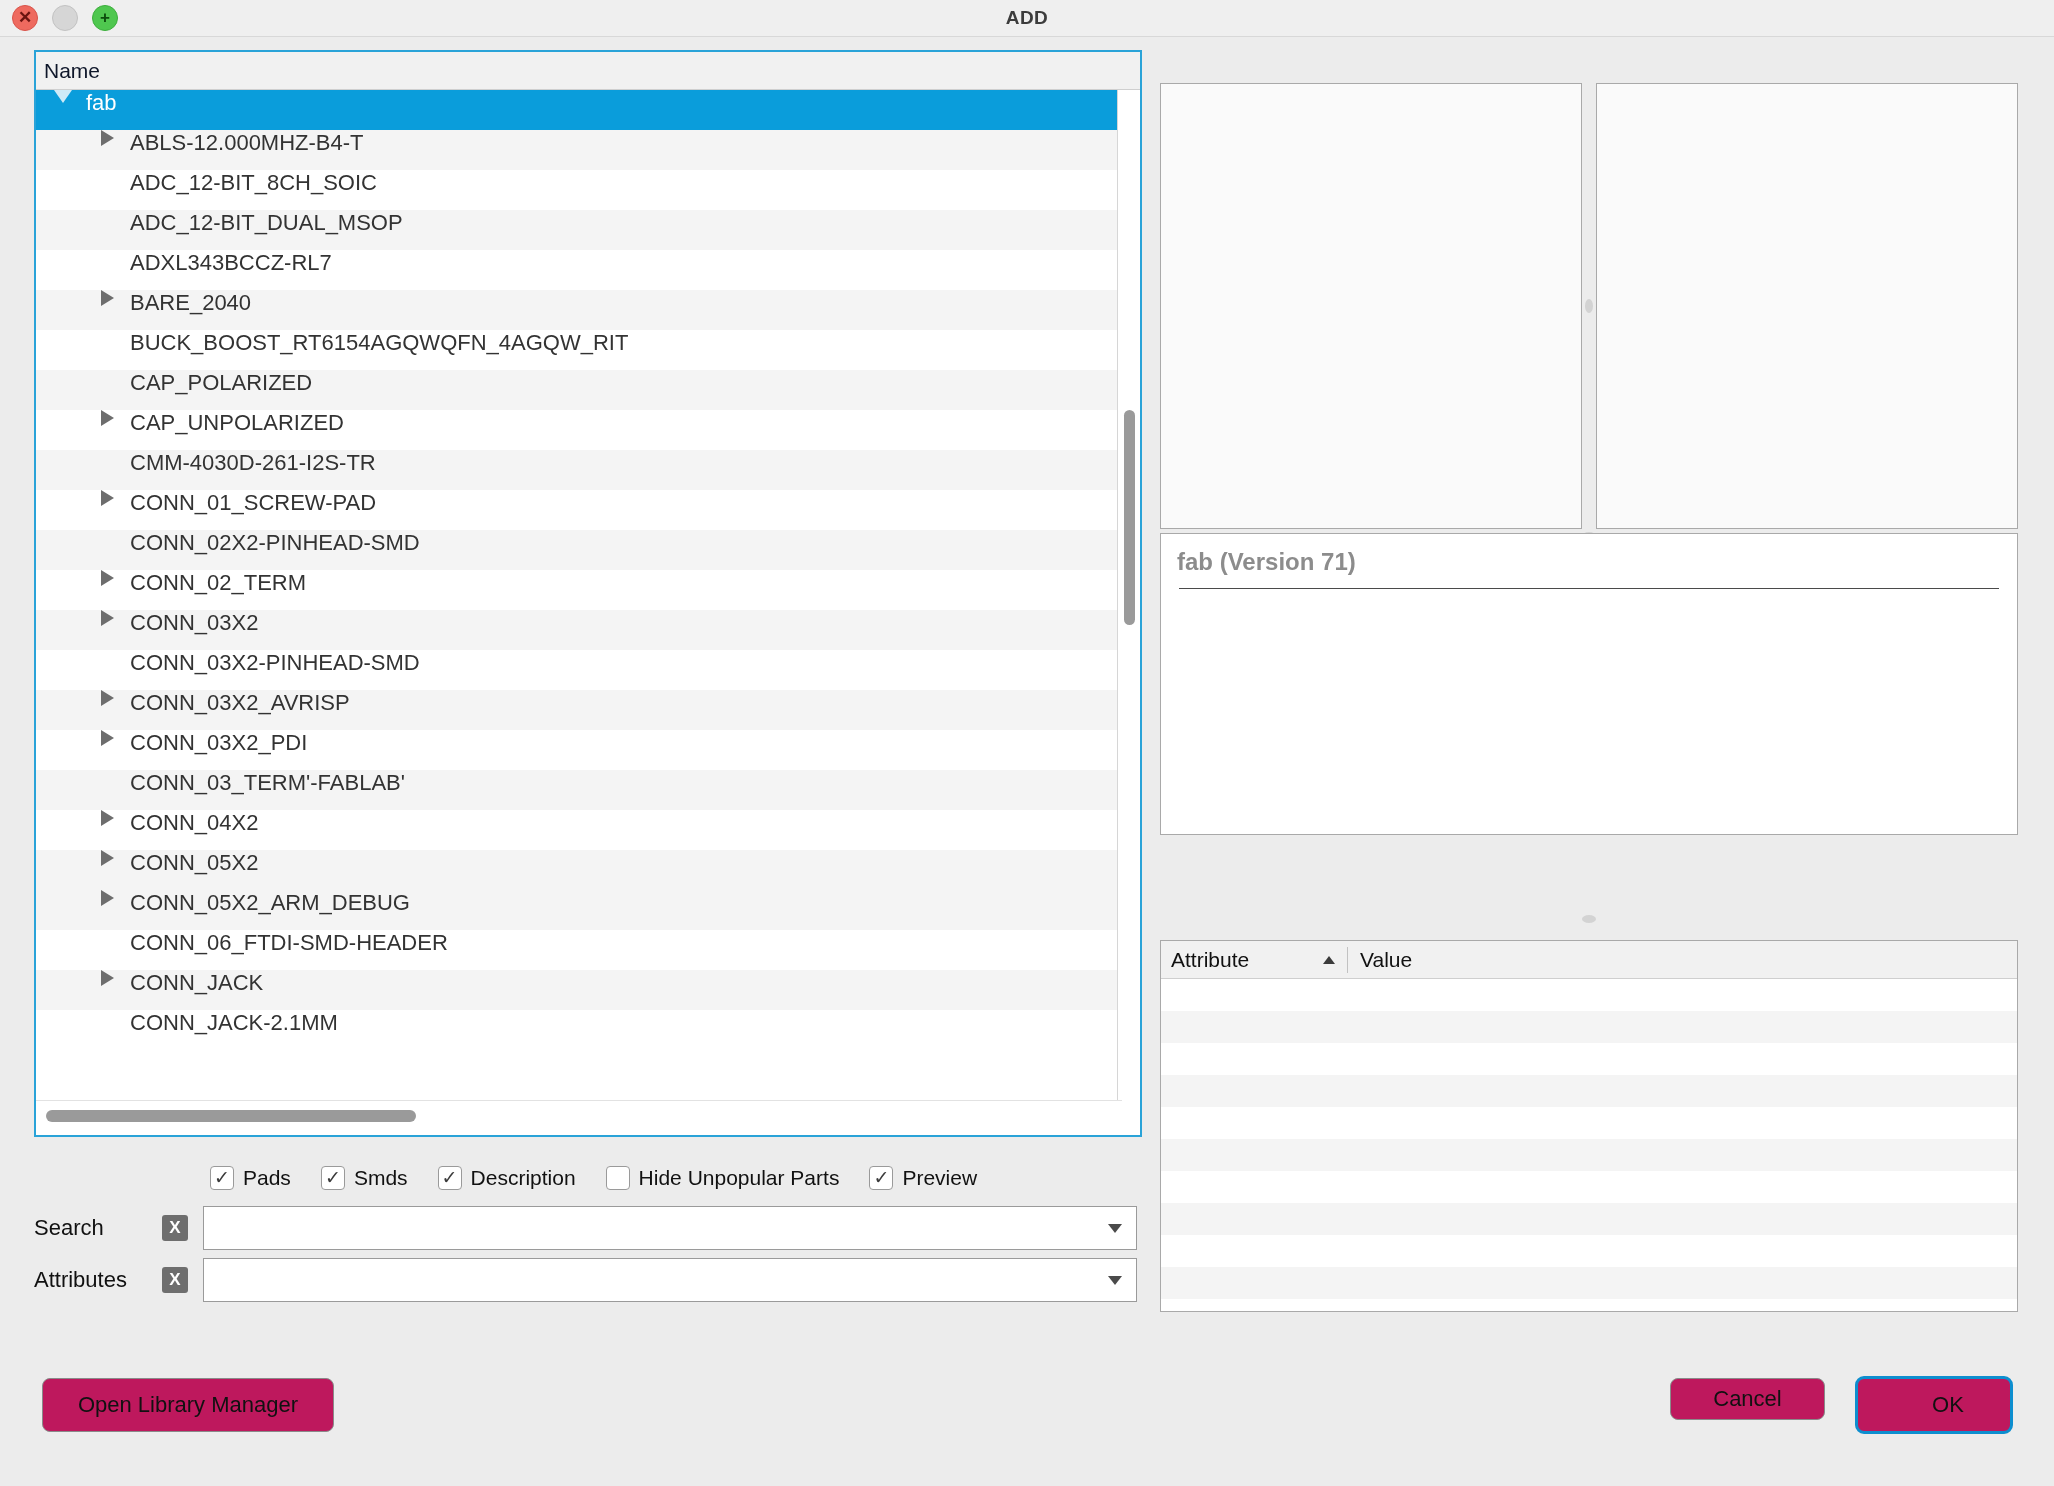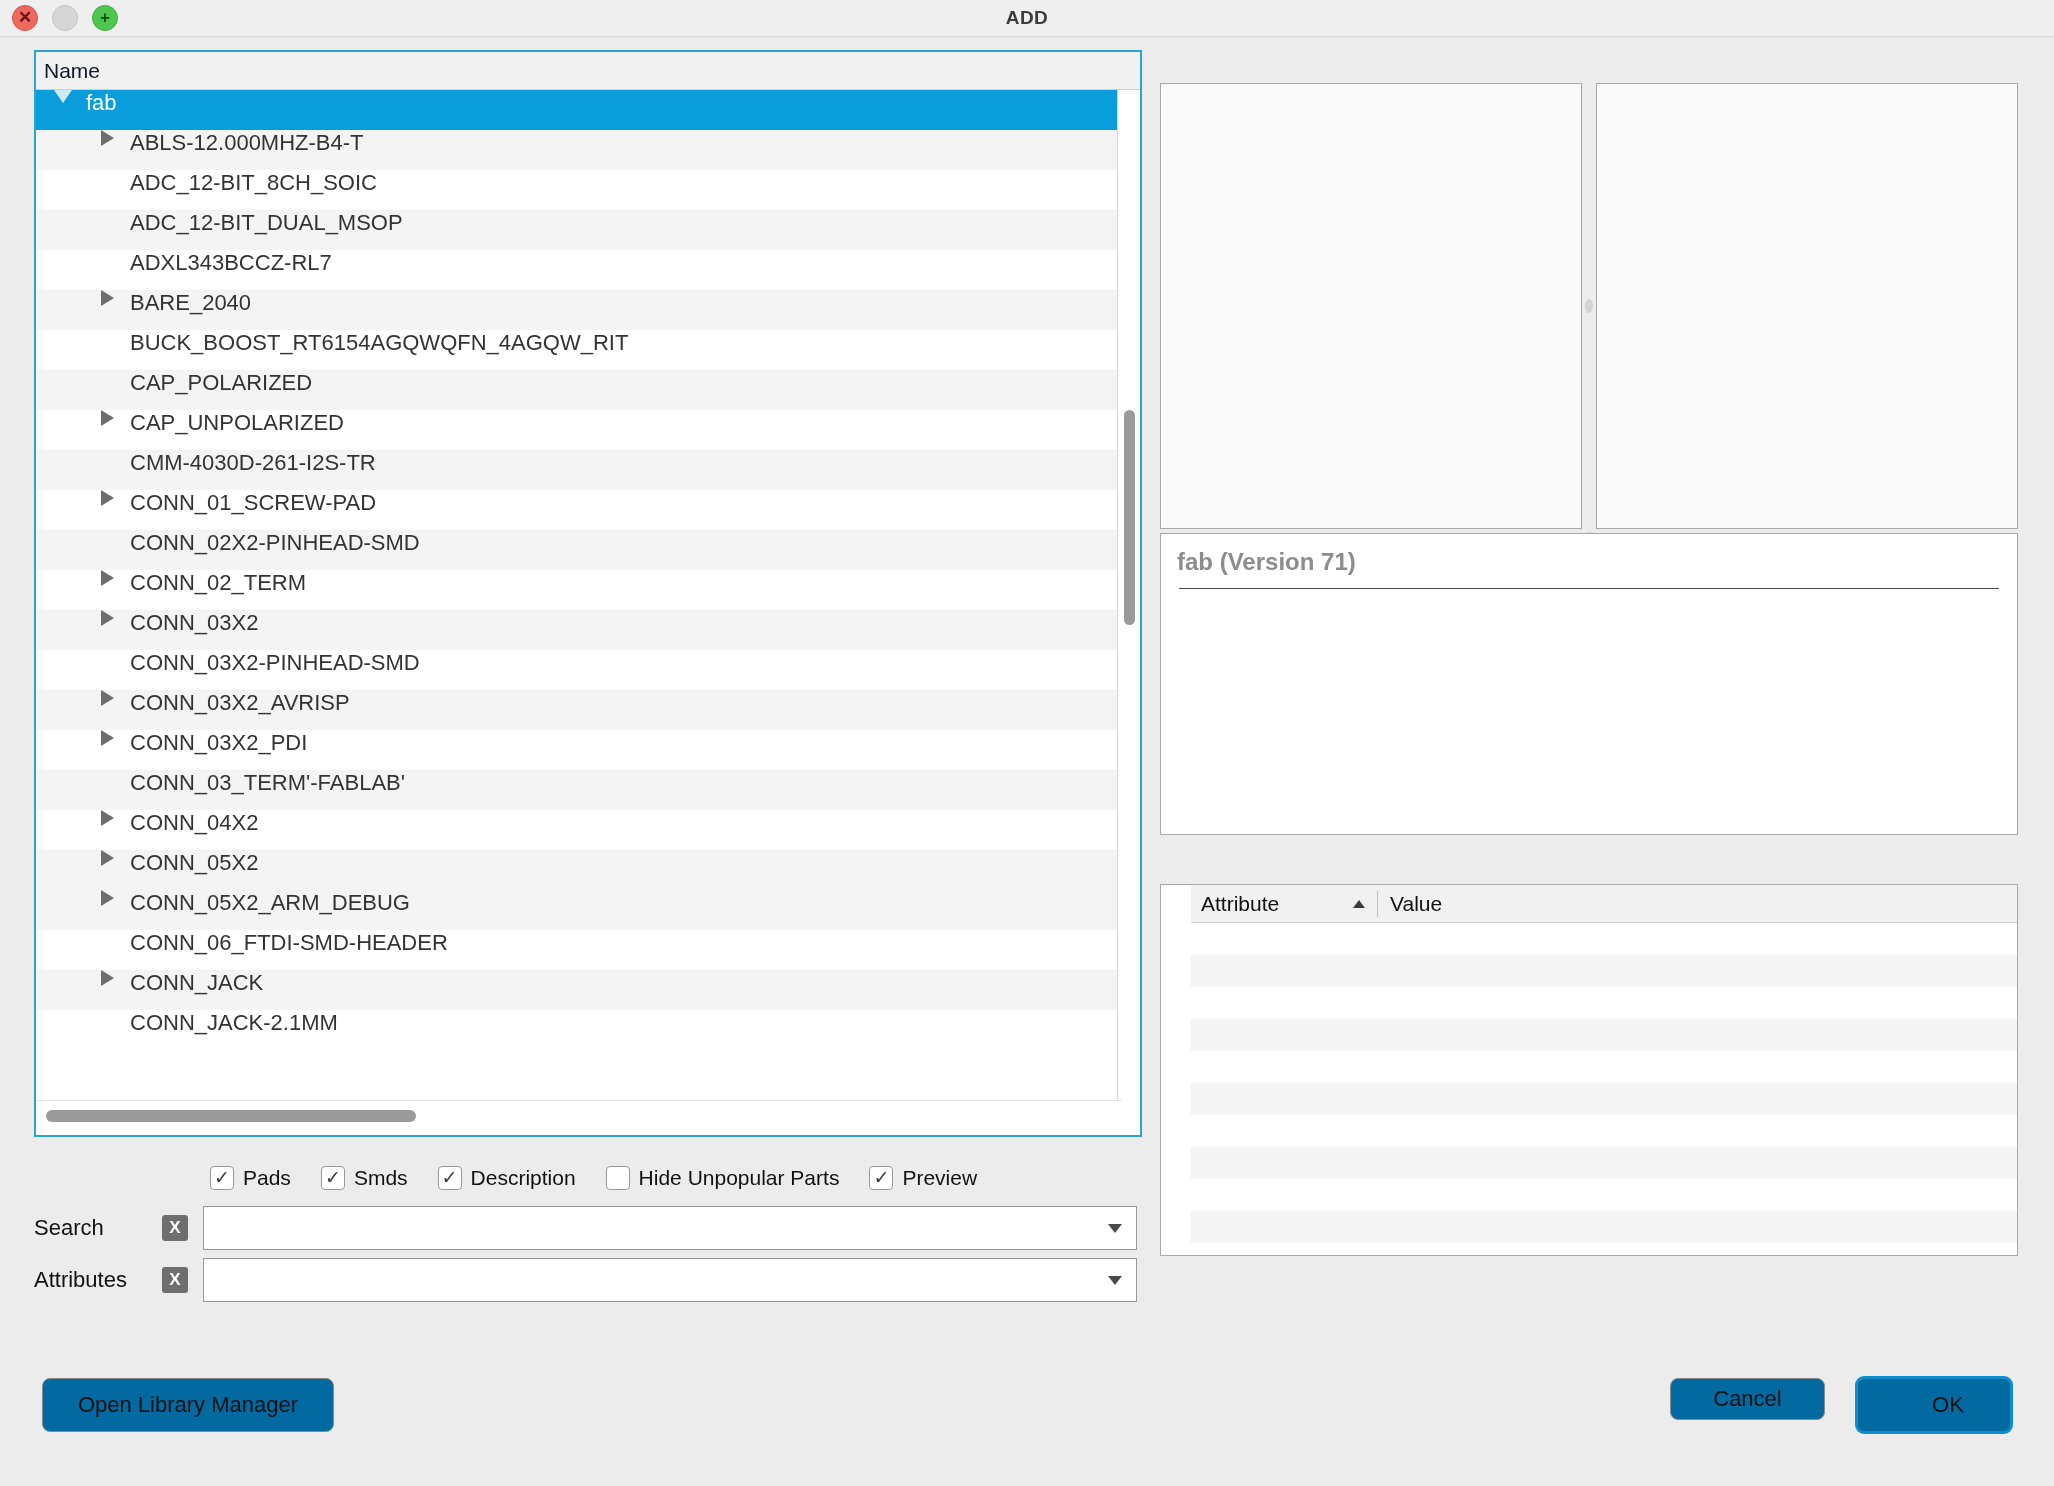--- a/index.html
+++ b/index.html
@@ -327,28 +327,27 @@
   }
   .desc-rule {
     height: 1px;
     background: #4a4a4a;
     margin: 0 2px;
   }
 
   .attr-table {
     position: absolute;
     left: 1160px;
-    top: 884px;
+    top: 940px;
     width: 858px;
     height: 372px;
     background: #ffffff;
     border: 1px solid #a9a9a9;
     box-sizing: border-box;
     overflow: hidden;
-    padding-left: 30px;
   }
   .attr-head {
     display: flex;
     height: 38px;
     background: #f1f1f1;
     border-bottom: 1px solid #cfcfcf;
     font-size: 21px;
     color: #111;
     align-items: center;
     box-sizing: border-box;
@@ -379,21 +378,21 @@
   .attr-body { }
   .arow {
     height: 32px;
   }
   .arow.odd  { background: #ffffff; }
   .arow.even { background: #f4f4f4; }
 
   
   .btn {
     position: absolute;
-    background: #0369a1;
+    background: #be185d;
     border: 1px solid #8a8a8a;
     border-radius: 8px;
     font-size: 22px;
     color: #111;
     display: flex;
     align-items: center;
     justify-content: center;
     box-sizing: border-box;
   }
   .btn-openlib {

